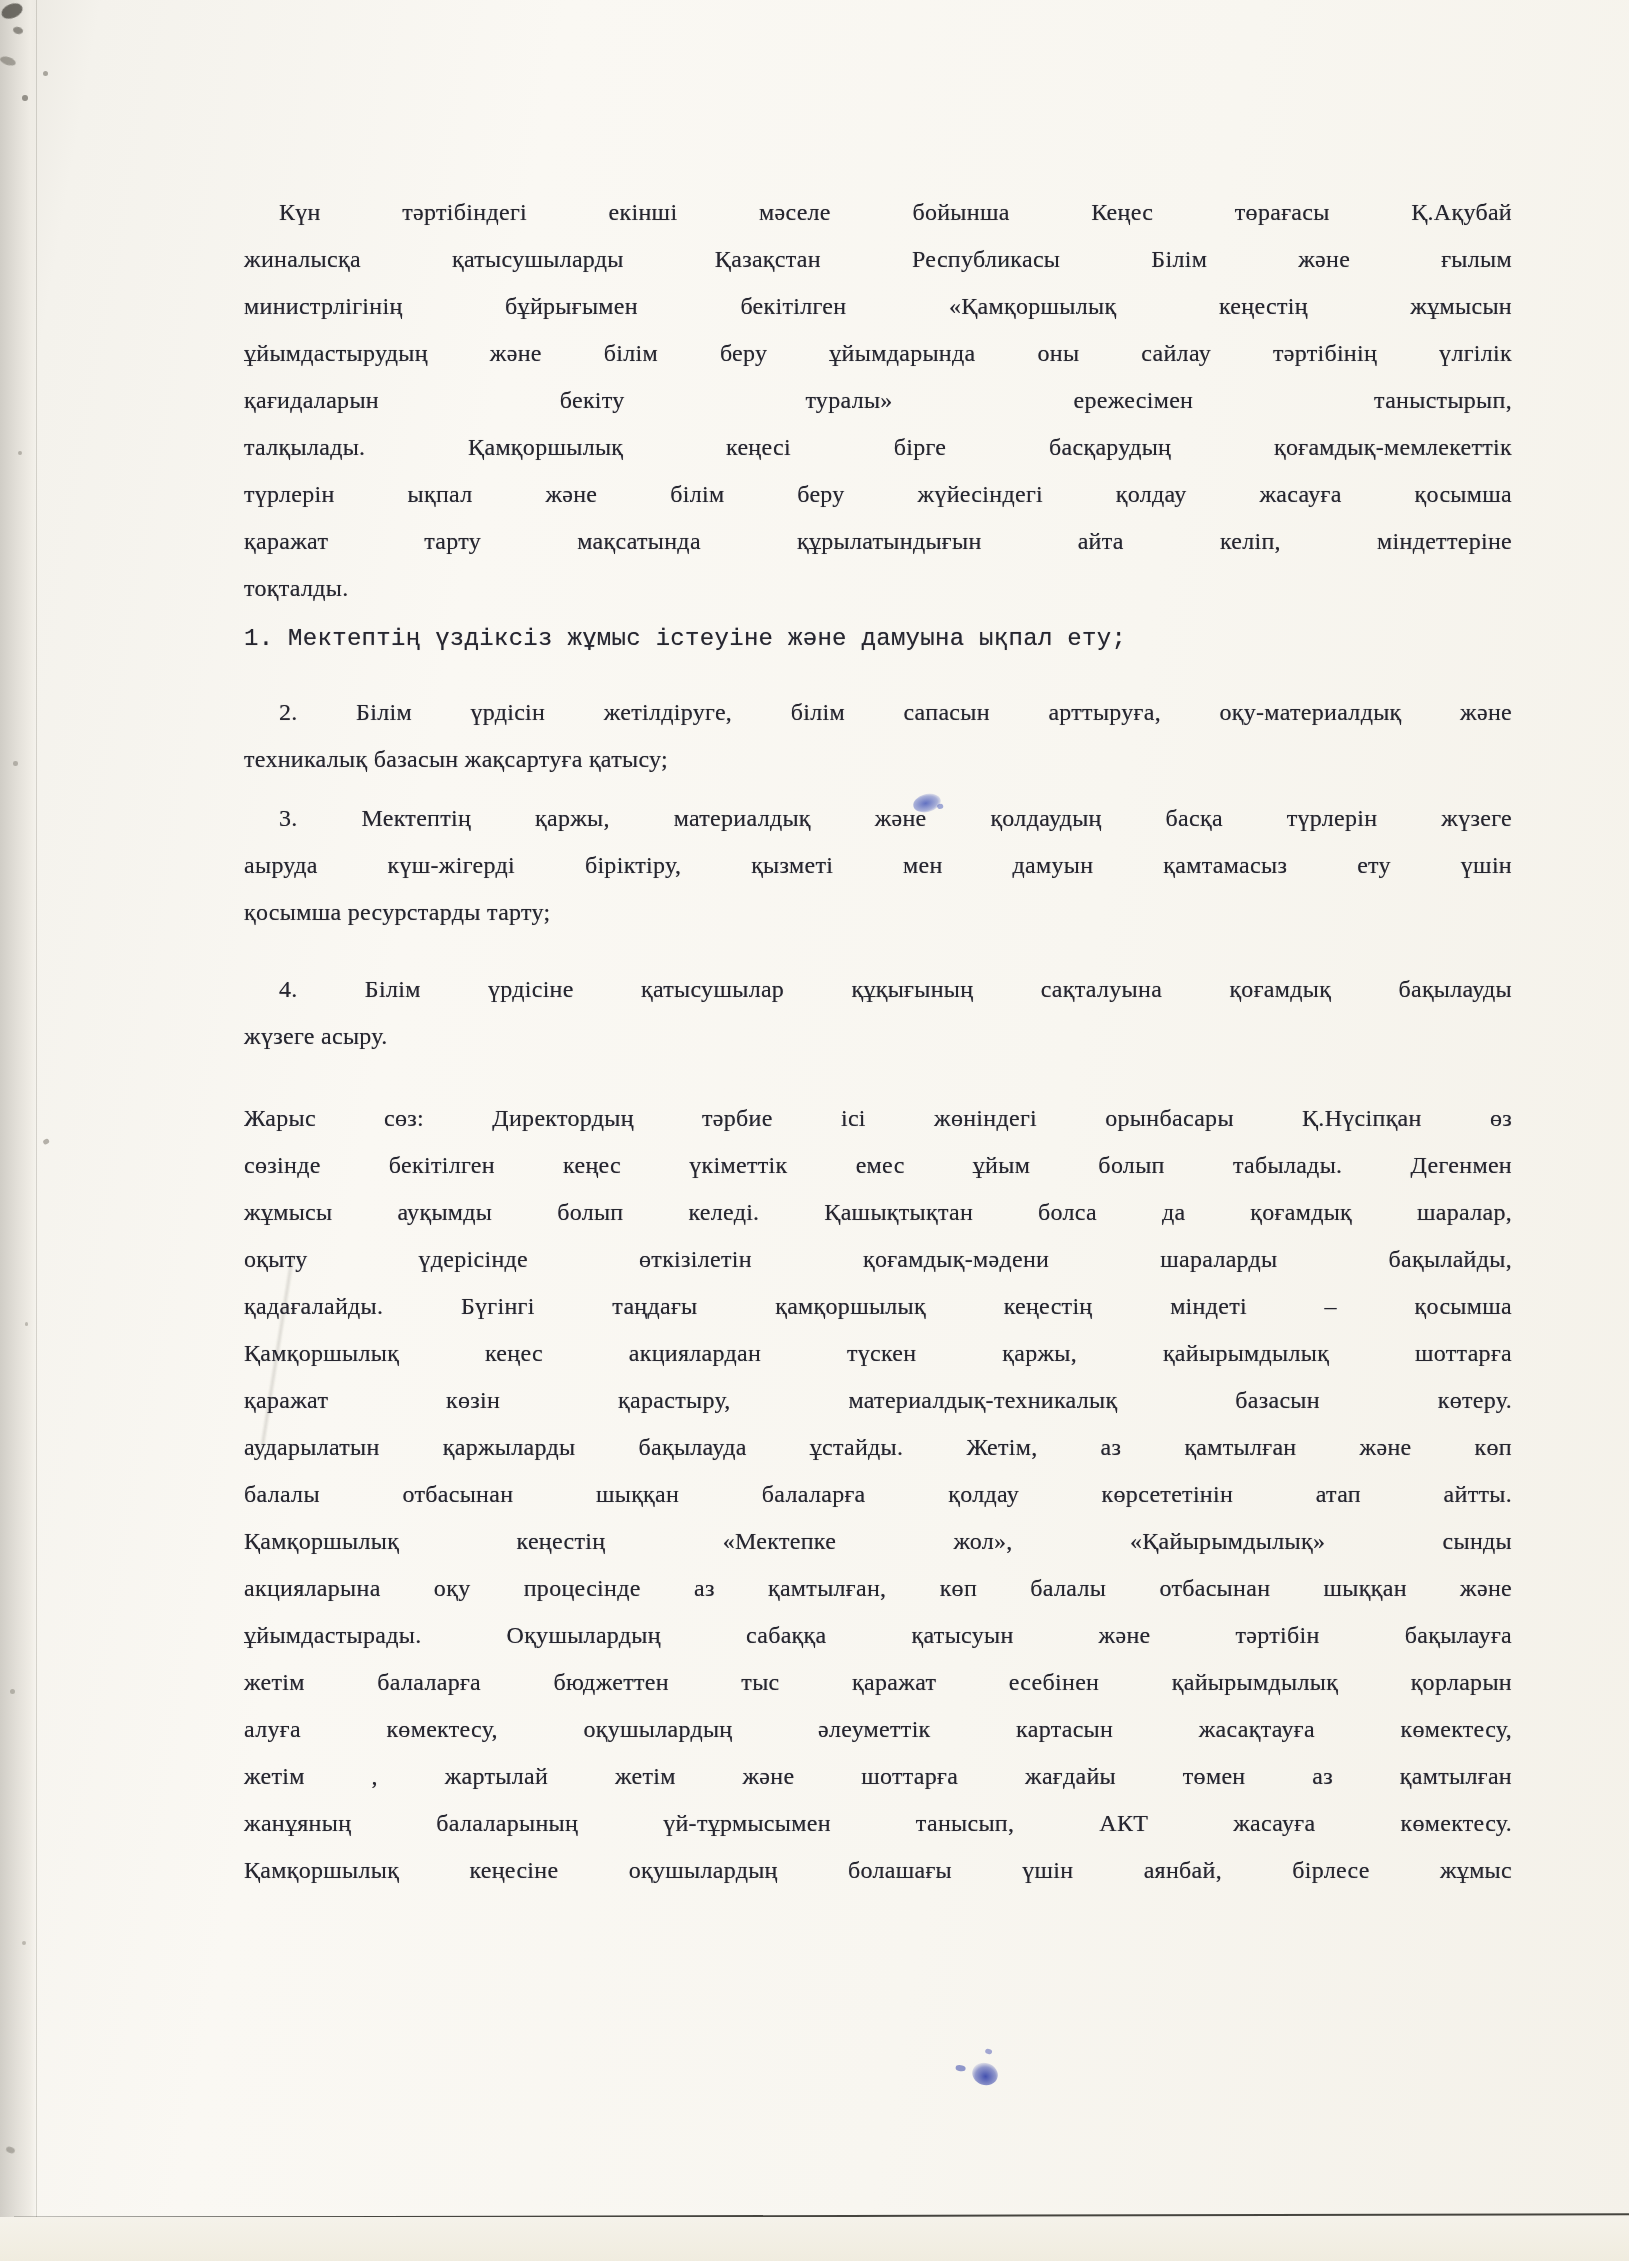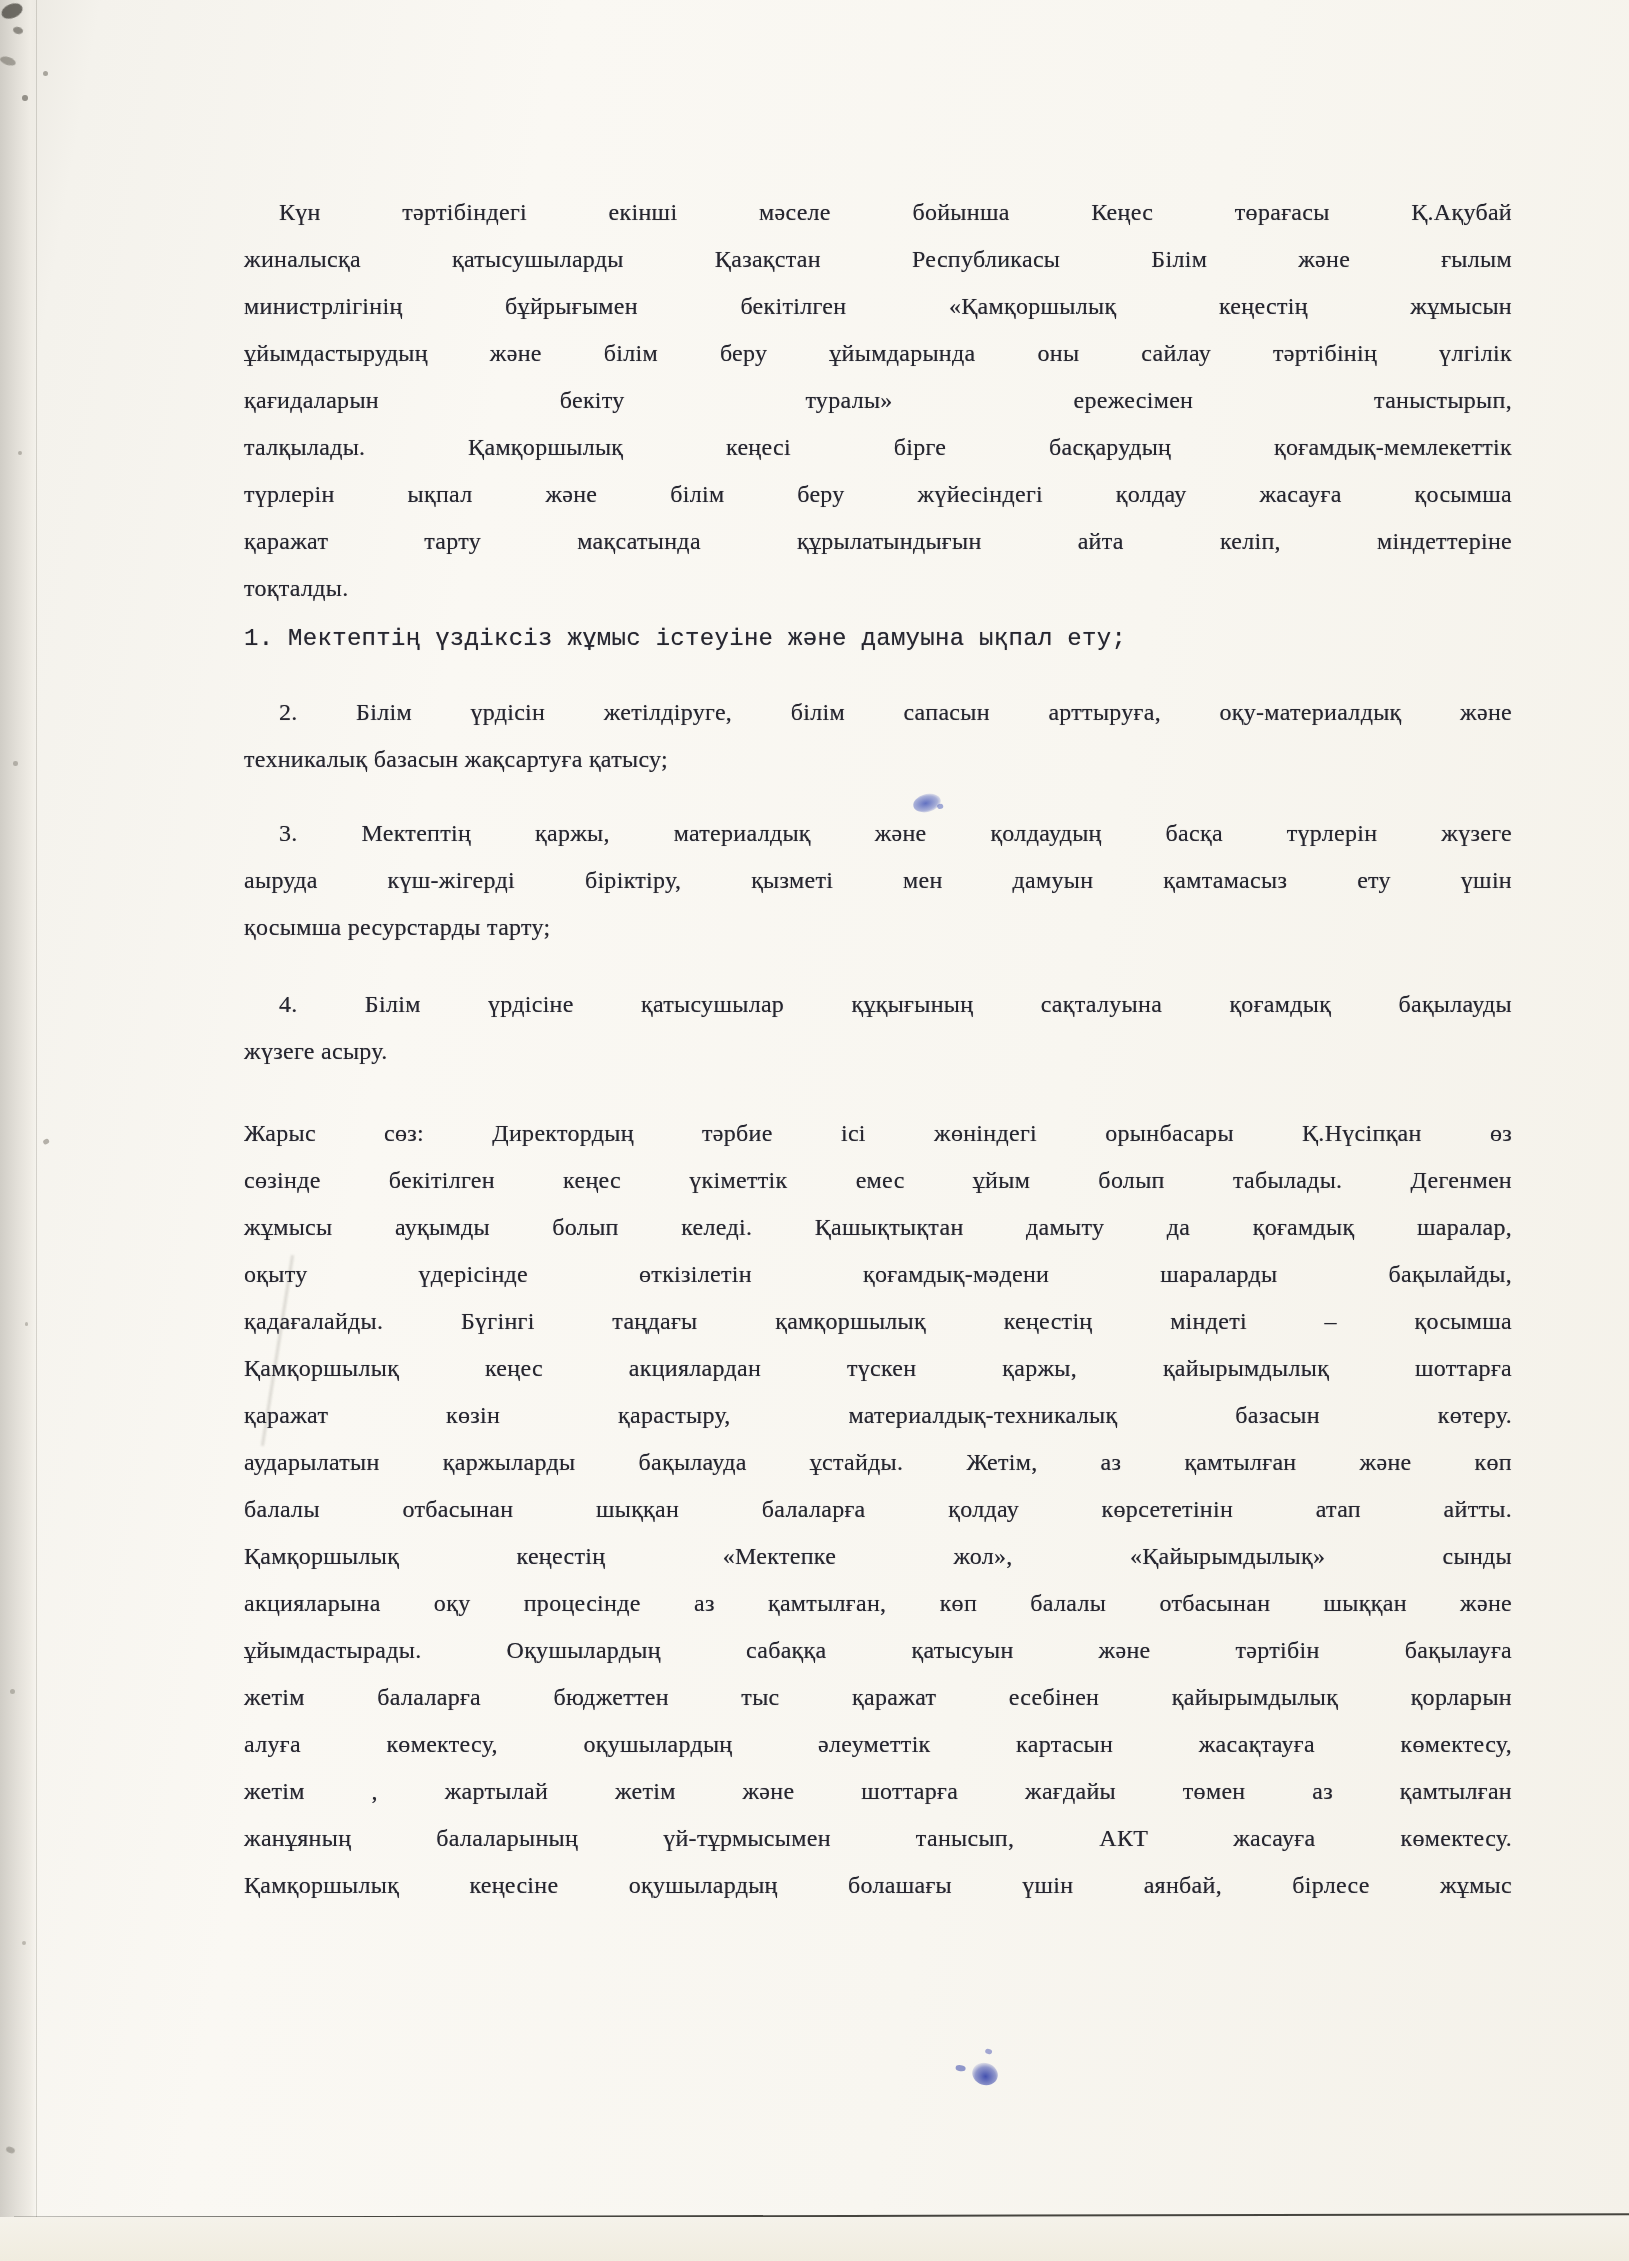--- a/index.html
+++ b/index.html
@@ -28,21 +28,21 @@
     font-size:24px;line-height:47px;color:#26262f;
     letter-spacing:0.3px;
     text-shadow:0 0 0.7px rgba(38,38,58,.55);
   }
   .para{margin:0;}
   .line{text-align:justify;text-align-last:left;}
   .line.j{text-align-last:justify;}
   .line.ind{text-indent:35px;}
   [data-name="paragraph-list-item-1"]{margin-top:2.6px;font-family:Liberation Mono, monospace;}
   [data-name="paragraph-list-item-2"]{margin-top:27px;}
-  [data-name="paragraph-list-item-3"]{margin-top:27px;}
+  [data-name="paragraph-list-item-3"]{margin-top:12px;}
   [data-name="paragraph-list-item-4"]{margin-top:30px;}
   [data-name="paragraph-speech"]{margin-top:35px;}
 
   
   .speck{position:absolute;border-radius:50%;}
   .sm1{left:1.3px;top:3.9px;width:22px;height:14px;background:rgba(70,67,60,.75);transform:rotate(-22deg);filter:blur(0.6px);}
   .sm2{left:13px;top:27px;width:10.3px;height:7px;background:rgba(96,92,84,.65);transform:rotate(14deg);filter:blur(0.4px);}
   .sm3{left:0px;top:57px;width:15.5px;height:7.7px;background:rgba(110,106,97,.55);transform:rotate(18deg);filter:blur(0.6px);}
   .sm4{left:22px;top:95px;width:5.8px;height:5.8px;background:rgba(90,87,79,.6);filter:blur(0.3px);}
   .sm5{left:43px;top:71px;width:5.2px;height:5.2px;background:rgba(120,116,106,.6);}
@@ -138,21 +138,21 @@
         <div class="line j" data-name="paragraph-list-item-3-line-2">аыруда күш-жігерді біріктіру, қызметі мен дамуын қамтамасыз ету үшін</div>
         <div class="line" data-name="paragraph-list-item-3-line-3">қосымша ресурстарды тарту;</div>
       </div>
       <div class="para" data-name="paragraph-list-item-4">
         <div class="line j ind" data-name="paragraph-list-item-4-line-1">4. Білім үрдісіне қатысушылар құқығының сақталуына қоғамдық бақылауды</div>
         <div class="line" data-name="paragraph-list-item-4-line-2">жүзеге асыру.</div>
       </div>
       <div class="para" data-name="paragraph-speech">
         <div class="line j" data-name="paragraph-speech-line-1">Жарыс сөз: Директордың тәрбие ісі жөніндегі орынбасары Қ.Нүсіпқан өз</div>
         <div class="line j" data-name="paragraph-speech-line-2">сөзінде бекітілген кеңес үкіметтік емес ұйым болып табылады. Дегенмен</div>
-        <div class="line j" data-name="paragraph-speech-line-3">жұмысы ауқымды болып келеді. Қашықтықтан дамыту да қоғамдық шаралар,</div>
+        <div class="line j" data-name="paragraph-speech-line-3">жұмысы ауқымды болып келеді. Қашықтықтан болса да қоғамдық шаралар,</div>
         <div class="line j" data-name="paragraph-speech-line-4">оқыту үдерісінде өткізілетін қоғамдық-мәдени шараларды бақылайды,</div>
         <div class="line j" data-name="paragraph-speech-line-5">қадағалайды. Бүгінгі таңдағы қамқоршылық кеңестің міндеті – қосымша</div>
         <div class="line j" data-name="paragraph-speech-line-7">Қамқоршылық кеңес акциялардан түскен қаржы, қайырымдылық шоттарға</div>
         <div class="line j" data-name="paragraph-speech-line-6">қаражат көзін қарастыру, материалдық-техникалық базасын көтеру.</div>
         <div class="line j" data-name="paragraph-speech-line-8">аударылатын қаржыларды бақылауда ұстайды. Жетім, аз қамтылған және көп</div>
         <div class="line j" data-name="paragraph-speech-line-9">балалы отбасынан шыққан балаларға қолдау көрсететінін атап айтты.</div>
         <div class="line j" data-name="paragraph-speech-line-10">Қамқоршылық кеңестің «Мектепке жол», «Қайырымдылық» сынды</div>
         <div class="line j" data-name="paragraph-speech-line-11">акцияларына оқу процесінде аз қамтылған, көп балалы отбасынан шыққан және</div>
         <div class="line j" data-name="paragraph-speech-line-13">ұйымдастырады. Оқушылардың сабаққа қатысуын және тәртібін бақылауға</div>
         <div class="line j" data-name="paragraph-speech-line-12">жетім балаларға бюджеттен тыс қаражат есебінен қайырымдылық қорларын</div>

